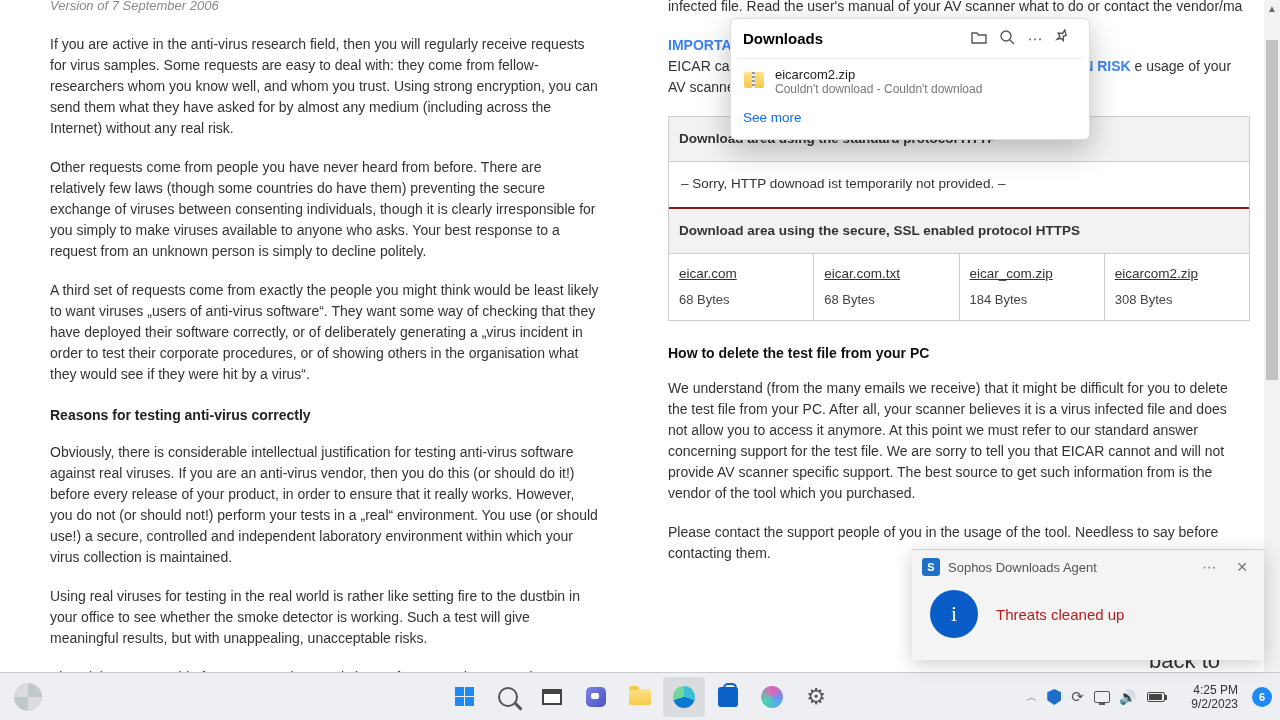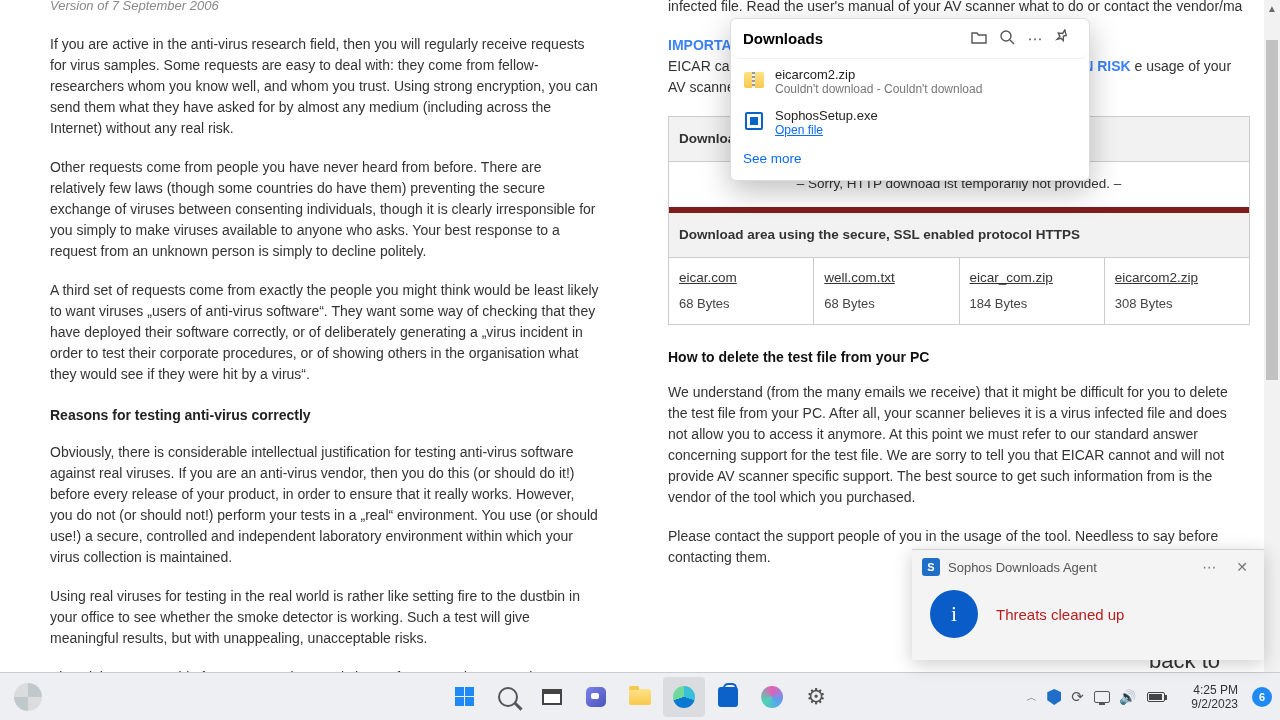--- a/index.html
+++ b/index.html
@@ -54,23 +54,22 @@
     border-collapse: collapse;
     font-size: 13.5px;
   }
   .table .hdr {
     background: #f2f2f2;
     font-weight: 700;
     padding: 12px 10px;
     border-bottom: 1px solid #ccc;
   }
   .table .note {
-    text-align: center;
     padding: 12px;
-    border-bottom: 6px solid #7f1d1d;
+    border-bottom: 2px solid #7f1d1d;
   }
   .table-row {
     display: flex;
   }
   .table-cell {
     flex: 1;
     padding: 10px;
     border-right: 1px solid #ccc;
   }
   .table-cell:last-child { border-right: none; }
@@ -280,21 +279,21 @@
     <div class="table">
       <div class="hdr">Download area using the standard protocol HTTP</div>
       <div class="note">– Sorry, HTTP downoad ist temporarily not provided. –</div>
       <div class="hdr">Download area using the secure, SSL enabled protocol HTTPS</div>
       <div class="table-row">
         <div class="table-cell">
           <a>eicar.com</a>
           <span class="sz">68 Bytes</span>
         </div>
         <div class="table-cell">
-          <a>well.com.txt</a>
+          <a>eicar.com.txt</a>
           <span class="sz">68 Bytes</span>
         </div>
         <div class="table-cell">
           <a>eicar_com.zip</a>
           <span class="sz">184 Bytes</span>
         </div>
         <div class="table-cell">
           <a>eicarcom2.zip</a>
           <span class="sz">308 Bytes</span>
         </div>
@@ -337,29 +336,20 @@
   </div>
   <div class="dl-item">
     <div class="thumb-ic">
         <div class="zip-ic"></div>
       </div>
     <div class="meta">
       <div class="name">eicarcom2.zip</div>
       <div class="sub">Couldn't download - Couldn't download</div>
     </div>
   </div>
-  <div class="dl-item">
-    <div class="thumb-ic">
-        <div class="exe-ic"></div>
-      </div>
-    <div class="meta">
-      <div class="name">SophosSetup.exe</div>
-      <div class="open">Open file</div>
-    </div>
-  </div>
   <div class="see-more">See more</div>
 </div>
 
 <div class="toast">
   <div class="toast-hd">
     <div class="sic">S</div>
     <div class="tname">Sophos Downloads Agent</div>
     <div class="tact">⋯</div>
     <div class="tact">✕</div>
   </div>

